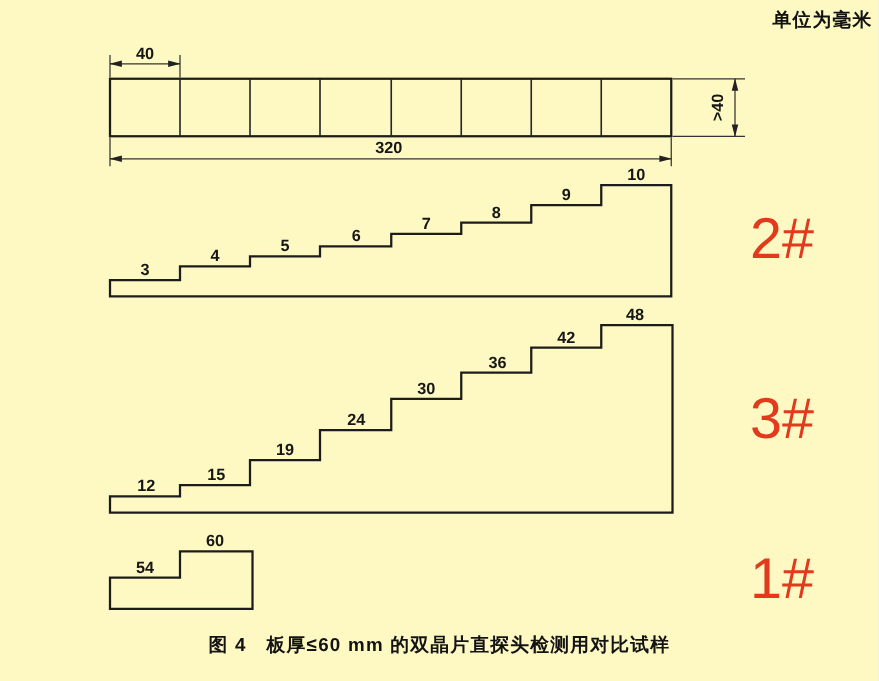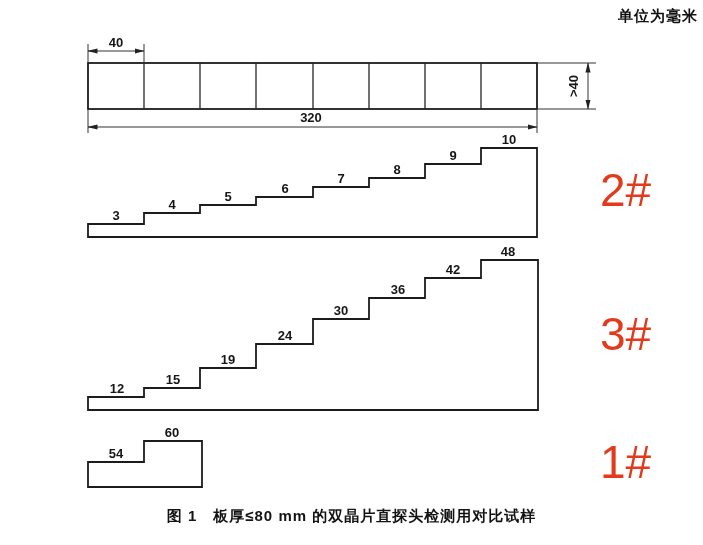--- a/index.html
+++ b/index.html
@@ -1,20 +1,20 @@
 <!DOCTYPE html>
 <html><head>
 <meta charset="utf-8">
 <style>
   html,body{margin:0;padding:0;background:#e9e9e9;}
   .page{
     position:relative;
     width:703px;height:545px;
     margin:0 auto;
-    background:#ffffff;
+    background:#fef9c3;
     font-family:"Liberation Sans", sans-serif;
     overflow:hidden;
   }
   .units-note{
     position:absolute;top:7px;right:5px;
     font-size:15px;font-weight:bold;color:#111;
     letter-spacing:1px;
   }
   .caption{
     position:absolute;top:507px;left:0;width:703px;
@@ -117,15 +117,15 @@
       <path class="outline" d="M88,487 L88,462 L144,462 L144,441 L202,441 L202,487 Z"></path>
       <text x="116" y="458" text-anchor="middle">54</text>
       <text x="172" y="437" text-anchor="middle">60</text>
     </g>
   </svg>
 
   <div class="tag tag-2">2#</div>
   <div class="tag tag-3">3#</div>
   <div class="tag tag-1">1#</div>
 
-  <div class="caption">图 1　板厚≤80 mm 的双晶片直探头检测用对比试样</div>
+  <div class="caption">图 4　板厚≤60 mm 的双晶片直探头检测用对比试样</div>
 
 </div>
 
 </body></html>

